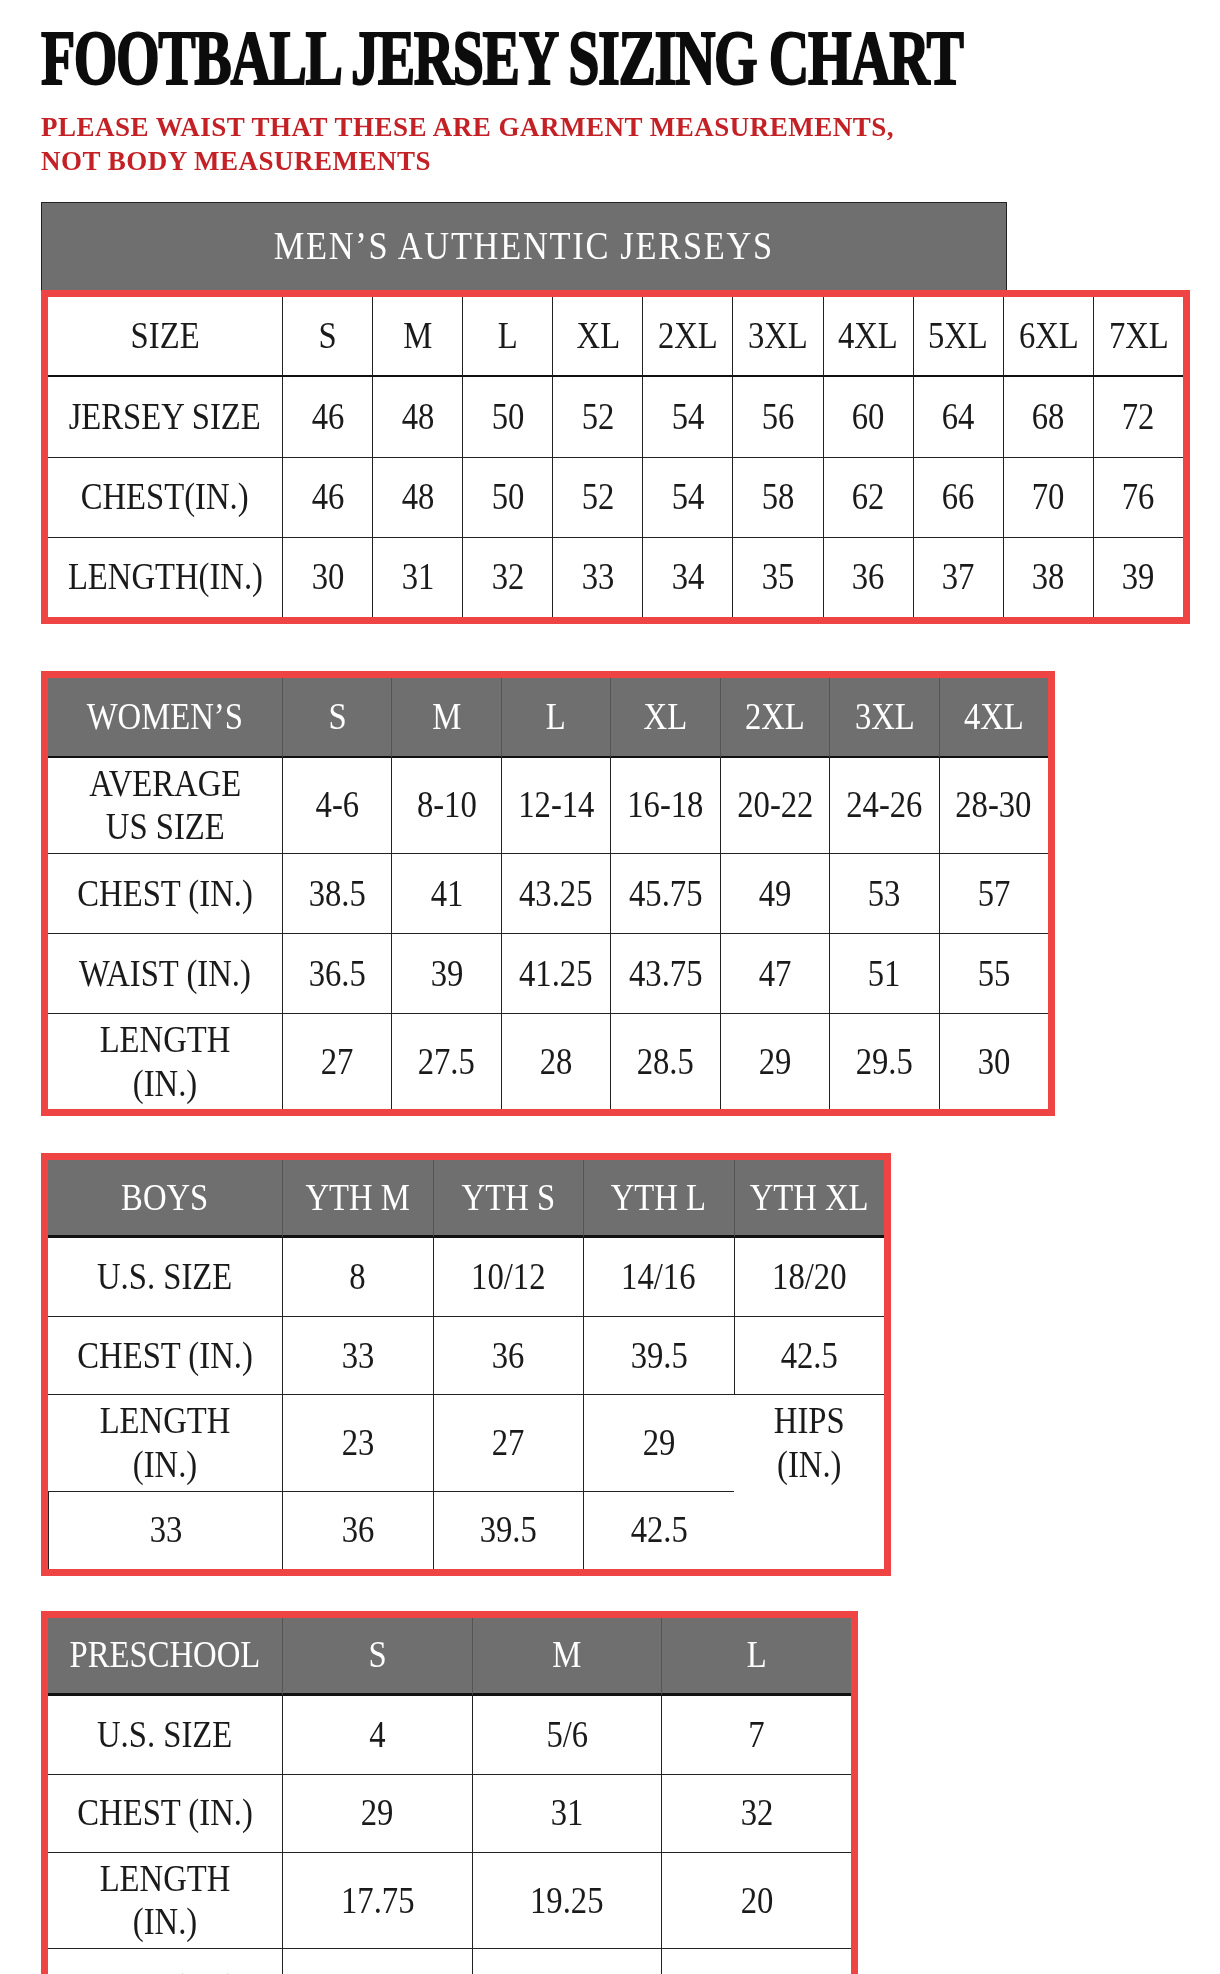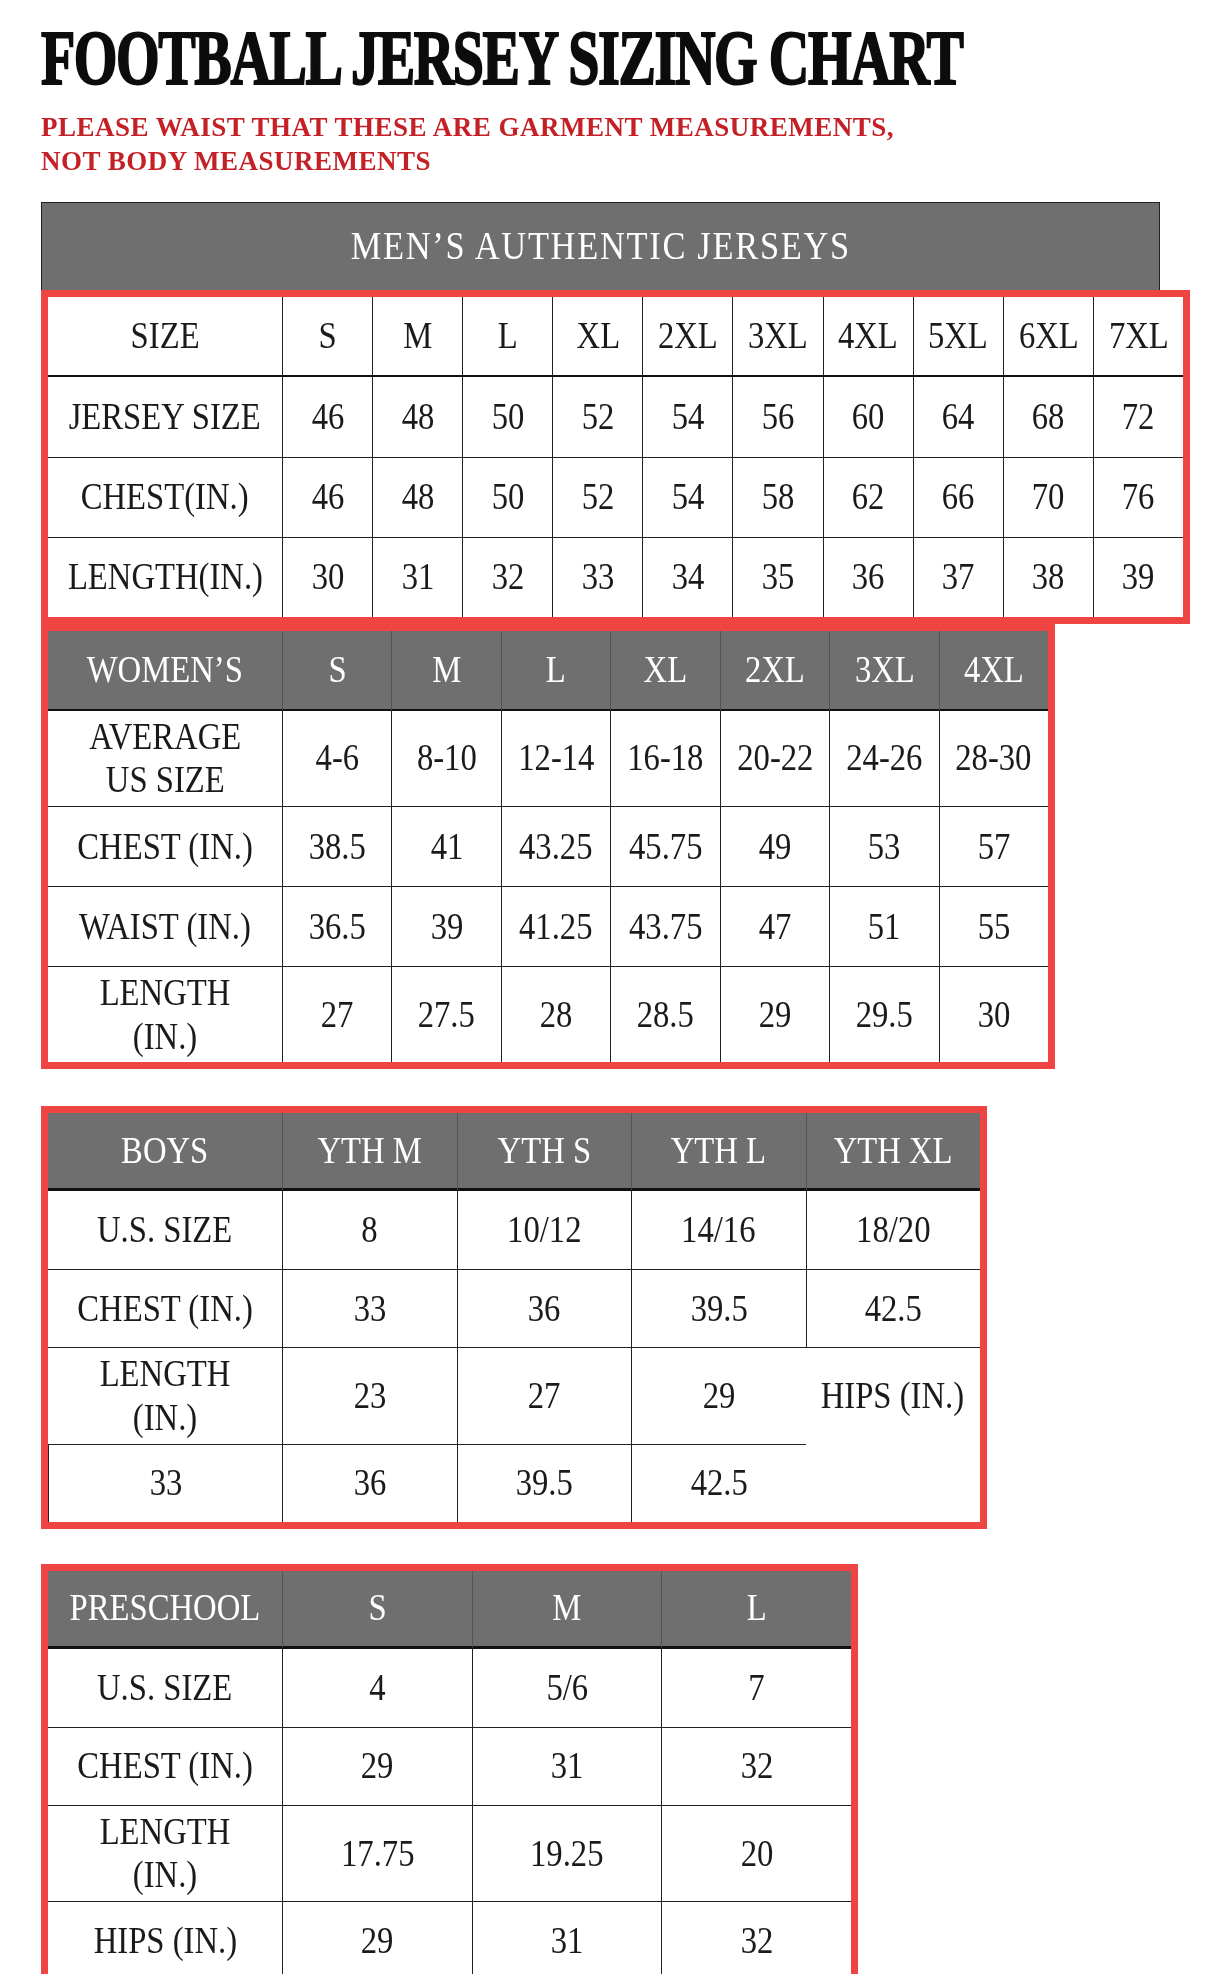--- a/index.html
+++ b/index.html
@@ -26,35 +26,35 @@
     margin: 12px 0 0 0;
     width: 900px;
     color: var(--red, #c42127);
     font-size: 27px;
     font-weight: 700;
     line-height: 1.26;
     letter-spacing: 0.5px;
   }
   .banner {
     margin-top: 24px;
-    width: 1119px; height: 88px;
+    width: 966px; height: 88px;
     background: var(--gray, #6f6f6f);
     border: 1px solid #222; border-bottom: none;
     display: flex; align-items: center; justify-content: center;
     color: #fff; font-size: 40px; letter-spacing: 2px;
   }
   .grid {
     display: grid;
     border: 7px solid #ef4444;
     grid-auto-rows: minmax(80px, auto);
     background: #fff;
   }
   .t-mens      { width: 1149px; grid-template-columns: 234px repeat(10, 1fr); }
-  .t-womens    { width: 1014px; grid-template-columns: 234px repeat(7, 1fr); }
-  .t-boys      { width: 946px; grid-template-columns: 234px repeat(4, 1fr); margin-top: 37px; grid-auto-rows: minmax(78px, auto); }
+  .t-womens    { width: 1014px; grid-template-columns: 234px repeat(7, 1fr); margin-top: 47px; }
+  .t-boys      { width: 850px; grid-template-columns: 234px repeat(4, 1fr); margin-top: 37px; grid-auto-rows: minmax(78px, auto); }
   .t-preschool { width: 817px;  grid-template-columns: 234px repeat(3, 1fr); margin-top: 35px; grid-auto-rows: minmax(78px, auto); }
   .cell {
     display: flex; align-items: center; justify-content: center;
     border-left: 1px solid #222; border-top: 1px solid #222;
     font-size: 38px;
     padding: 4px 2px;
   }
   .cell.c0 { border-left: none; }
   .cell.r0 { border-top: none; }
   .cell.rb0 { border-top: none; }

